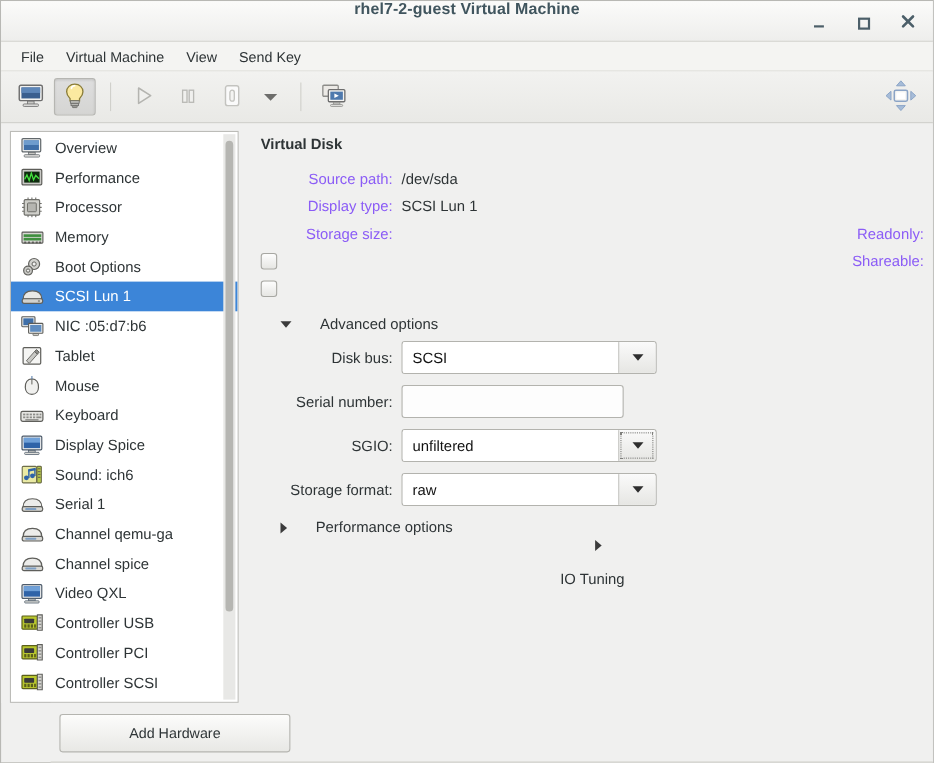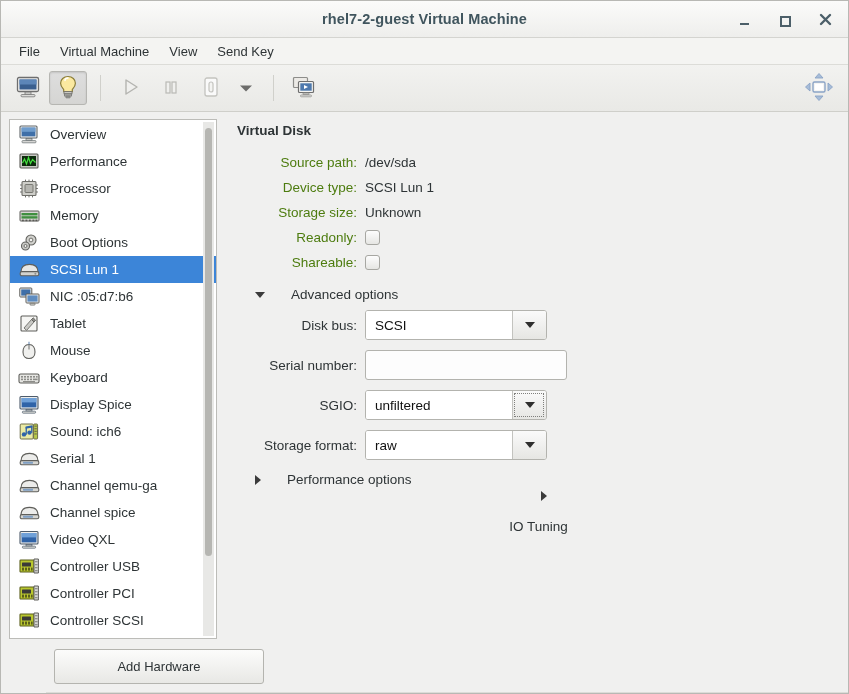--- a/index.html
+++ b/index.html
@@ -27,21 +27,20 @@
   }
 
   
   .titlebar {
     height: 37px;
     flex: 0 0 37px;
     background: linear-gradient(to bottom, #fbfbfa 0%, #eeeeec 100%);
     border-bottom: 1px solid #d4d4d0;
     position: relative;
     display: flex;
-    align-items: center;
     justify-content: center;
     box-sizing: border-box;
   }
   .title-text {
     font-size: 14.5px;
     font-weight: bold;
     color: #40555e;
     letter-spacing: 0.1px;
   }
   .win-buttons {
@@ -254,21 +253,21 @@
   .field-grid {
     display: grid;
     grid-template-columns: 120px auto;
     row-gap: 0;
     column-gap: 8px;
     align-items: center;
   }
   .fld-label {
     text-align: right;
     font-size: 13.5px;
-    color: #4d7c0f;
+    color: #8b5cf6;
     height: 25px;
     line-height: 25px;
     white-space: nowrap;
   }
   .fld-value {
     font-size: 13.5px;
     color: #2e3436;
     height: 25px;
     line-height: 25px;
   }
@@ -318,21 +317,21 @@
     margin-top: 8px;
     margin-left: 8px;
   }
   .adv-label {
     text-align: right;
     font-size: 13.5px;
     color: #2e3436;
     white-space: nowrap;
   }
   .combo {
-    width: 182px;
+    width: 232px;
     height: 30px;
     display: flex;
     border: 1px solid #b3b3ae;
     border-radius: 3px;
     box-sizing: border-box;
     overflow: hidden;
     background: #ffffff;
   }
   .combo-text {
     flex: 1 1 auto;
@@ -813,25 +812,24 @@
       </div>
     </div>
 
     <div class="details">
       <div class="section-title">Virtual Disk</div>
 
       <div class="field-grid">
         <div class="fld-label">Source path:</div>
         <div class="fld-value">/dev/sda</div>
 
-        <div class="fld-label">Device type:</div>
+        <div class="fld-label">Display type:</div>
         <div class="fld-value">SCSI Lun 1</div>
 
         <div class="fld-label">Storage size:</div>
-        <div class="fld-value">Unknown</div>
 
         <div class="fld-label">Readonly:</div>
         <div class="cb-cell">
             <div class="checkbox"></div>
           </div>
 
         <div class="fld-label">Shareable:</div>
         <div class="cb-cell">
             <div class="checkbox"></div>
           </div>

